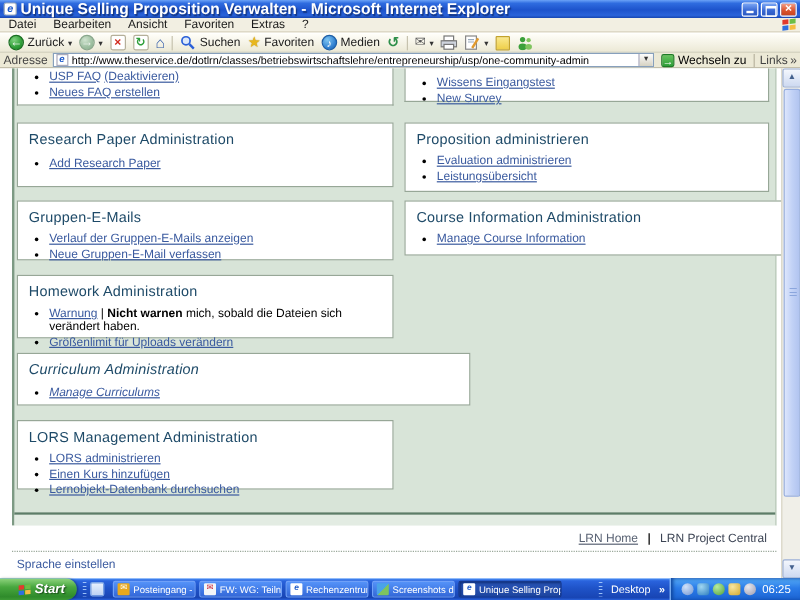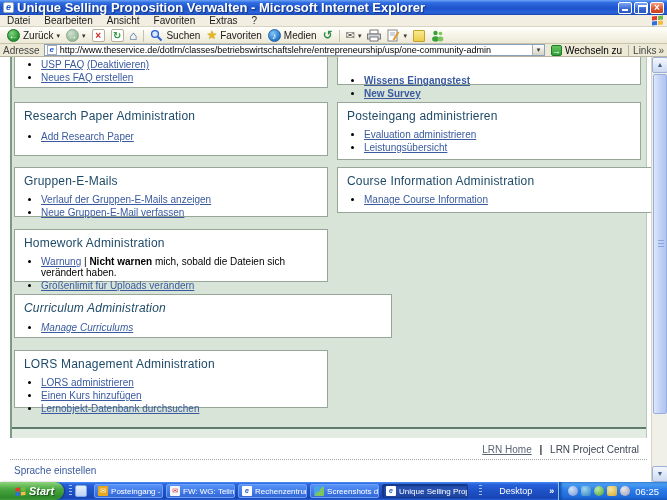--- a/index.html
+++ b/index.html
@@ -124,21 +124,21 @@
   .task { width:69px; height:14px; border-radius:2px; border:1px solid #6fa0f8;
     background:linear-gradient(180deg,#5492f8,#3468d8); display:flex; align-items:center; gap:3px;
     padding:0 3px; color:#fff; font-size:8px; white-space:nowrap; overflow:hidden; }
   .task.active { width:86px; border-color:#16388a; background:linear-gradient(180deg,#2a55b8,#1e46a0);
     box-shadow:inset 1px 1px 2px #10307a; }
   .ticon { flex:none; width:10px; height:10px; border-radius:1px; font-size:7px; line-height:9px; text-align:center; color:#fff; }
   .ticon.outlook { background:#e8a81e; } .ticon.msg { background:#f3f5f8; color:#c23; }
   .ticon.iedoc { background:#fff; color:#1a57c8; font-weight:bold; font-style:italic; }
   .ticon.img { background:linear-gradient(135deg,#4aa3e8 50%,#7ec45f 50%); }
   .tspacer { flex:1; }
-  .desktoolbar { flex:none; display:flex; align-items:center; gap:17px; color:#fff; font-size:9px; padding:0 4px; }
+  .desktoolbar { flex:none; display:flex; align-items:center; gap:7px; color:#fff; font-size:9px; padding:0 4px; }
   .desktoolbar .chev { font-weight:bold; font-size:9px; }
   .tray { flex:none; height:18px; display:flex; align-items:center; gap:3px; padding:0 8px 0 9px;
     background:linear-gradient(180deg,#55abf7 0%,#2a7be8 45%,#1b63d2 100%);
     border-left:1px solid #8cc0fa; box-shadow:inset 2px 0 3px #0f47a0; color:#fff; }
   .trayicon { width:10px; height:10px; border-radius:50%; }
   .trayicon.i1{background:radial-gradient(circle at 35% 30%,#cfe2fa,#6f93d0);} 
   .trayicon.i2{background:radial-gradient(circle at 35% 30%,#9fd6f2,#2e7fc0); border-radius:2px;}
   .trayicon.i3{background:radial-gradient(circle at 35% 30%,#b8eca0,#4e9e3a);}
   .trayicon.i4{background:radial-gradient(circle at 35% 30%,#f7e6a0,#d2a92e); border-radius:2px;}
   .trayicon.i5{background:radial-gradient(circle at 35% 30%,#e8e8ee,#9a9ab0);}
@@ -333,32 +333,32 @@
           <li>
             <a>Einen Kurs hinzufügen</a>
           </li>
           <li>
             <a>Lernobjekt-Datenbank durchsuchen</a>
           </li>
         </ul>
       </div>
 
       <div class="panel cut" style="left:325px; top:0; width:304px; height:28px;">
-        <ul style="margin-top:18px;font-weight:bold;">
+        <ul style="margin-top:7px;">
           <li>
             <a>Wissens Eingangstest</a>
           </li>
           <li>
             <a>New Survey</a>
           </li>
         </ul>
       </div>
 
       <div class="panel" style="left:325px; top:45px; width:304px; height:58px;">
-        <h3>Posteingang administrieren</h3>
+        <h3>Proposition administrieren</h3>
         <ul>
           <li>
             <a>Evaluation administrieren</a>
           </li>
           <li>
             <a>Leistungsübersicht</a>
           </li>
         </ul>
       </div>
 

